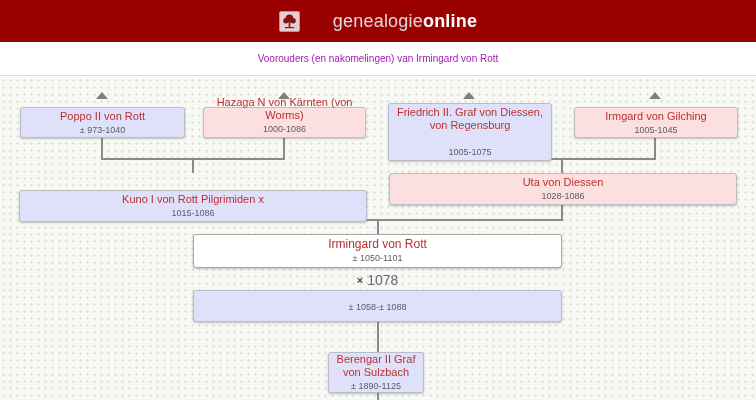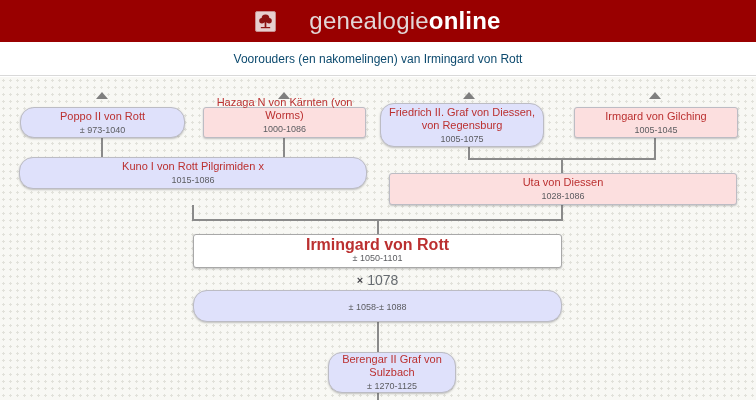--- a/index.html
+++ b/index.html
@@ -7,56 +7,56 @@
   body { font-family:"Liberation Sans", sans-serif; overflow:hidden; }
 
   #app { position:relative; width:756px; height:400px; background:#ffffff; }
 
   
   .header { position:absolute; left:0; top:0; width:756px; height:42px;
             background:#990000; display:flex; align-items:center; justify-content:center; }
   .brand { display:flex; align-items:center; gap:9px; }
   .logo-tile { width:21px; height:21px; background:#e7cfcf; border:1px solid #c98e8e;
                border-radius:2px; display:flex; align-items:center; justify-content:center; }
-  .brand-text { font-size:24px; color:#e3d7d7; letter-spacing:0.2px;margin-left:24px; }
+  .brand-text { font-size:18px; color:#e3d7d7; letter-spacing:0.2px;margin-left:24px; }
   .brand-text b { color:#ffffff; }
 
   
   .titlebar { position:absolute; left:0; top:42px; width:756px; height:34px; background:#ffffff;
               border-bottom:1px solid #d9d9d9; display:flex; align-items:center; justify-content:center; }
-  .page-title { color:#0c4a6e; font-size:12px; }
+  .page-title { color:#a21caf; font-size:10px; }
 
   
   .chart { position:absolute; left:0; top:77px; width:756px; height:323px;
            background-color:#f8f8f4;
            background-image:radial-gradient(circle, #e1e1da 1px, transparent 1.3px);
            background-size:7px 7px; }
 
   
   .person { position:absolute; border:1px solid #bcbcc4; border-radius:3px;
             box-shadow:0 1px 2px rgba(90,90,90,0.35);
             display:flex; flex-direction:column; align-items:center; justify-content:center;
             text-align:center; padding:2px 6px; cursor:pointer; }
   .person .pname { color:#bb3030; font-size:11px; line-height:13px; }
   .person .pdates { color:#5b5c60; font-size:9px; line-height:11px; margin-top:2px; }
-  .male   { background:#dfe1fb;border-radius:14px; }
+  .male   { background:#dfe1fb; }
   .female { background:#fcdfdf; }
   .central{ background:#ffffff; border-color:#a8a8a8; }
-  .central .pname { font-weight:bold; font-size:16px; }
+  .central .pname { font-weight:normal; font-size:12px; }
 
   
   #p-poppo    { left:20px;  top:30px;  width:165px; height:31px; }
   #p-hazaga   { left:203px; top:30px;  width:163px; height:31px;justify-content:flex-end; }
-  #p-friedrich{ left:380px; top:26px;  width:164px; height:44px; }
+  #p-friedrich{ left:388px; top:26px;  width:164px; height:58px;justify-content:space-between; }
   #p-irmgardg { left:574px; top:30px;  width:164px; height:31px; }
-  #p-kuno     { left:19px;  top:80px;  width:348px; height:32px; }
+  #p-kuno     { left:19px;  top:113px;  width:348px; height:32px; }
   #p-uta      { left:389px; top:96px;  width:348px; height:32px; }
   #p-irmingard{ left:193px; top:157px; width:369px; height:34px; }
   #p-gebhard  { left:193px; top:213px; width:369px; height:32px; }
-  #p-berengar { left:328px; top:275px; width:128px; height:41px; }
+  #p-berengar { left:328px; top:275px; width:96px; height:41px; }
 
   
   .tri { position:absolute; width:0; height:0; top:15px;
          border-left:6px solid transparent; border-right:6px solid transparent;
          border-bottom:7px solid #7f7f7f; cursor:pointer; }
   #tri-1 { left:96px; }  #tri-2 { left:278px; }
   #tri-3 { left:463px; } #tri-4 { left:649px; }
 
   
   .line { position:absolute; background:#8a8a8a; }
@@ -145,21 +145,21 @@
     </div>
     <div class="person central" id="p-irmingard">
       <span class="pname">Irmingard von Rott</span>
       <span class="pdates">± 1050-1101</span>
     </div>
     <div class="person male" id="p-gebhard">
       <span class="pdates">± 1058-± 1088</span>
     </div>
     <div class="person male" id="p-berengar">
       <span class="pname">Berengar II Graf von Sulzbach</span>
-      <span class="pdates">± 1270-1125</span>
+      <span class="pdates">± 1890-1125</span>
     </div>
 
     <div class="marriage">
       <span class="m-sym">×</span>
       <span class="m-year">1078</span>
     </div>
 
   </div>
 </div>
 

